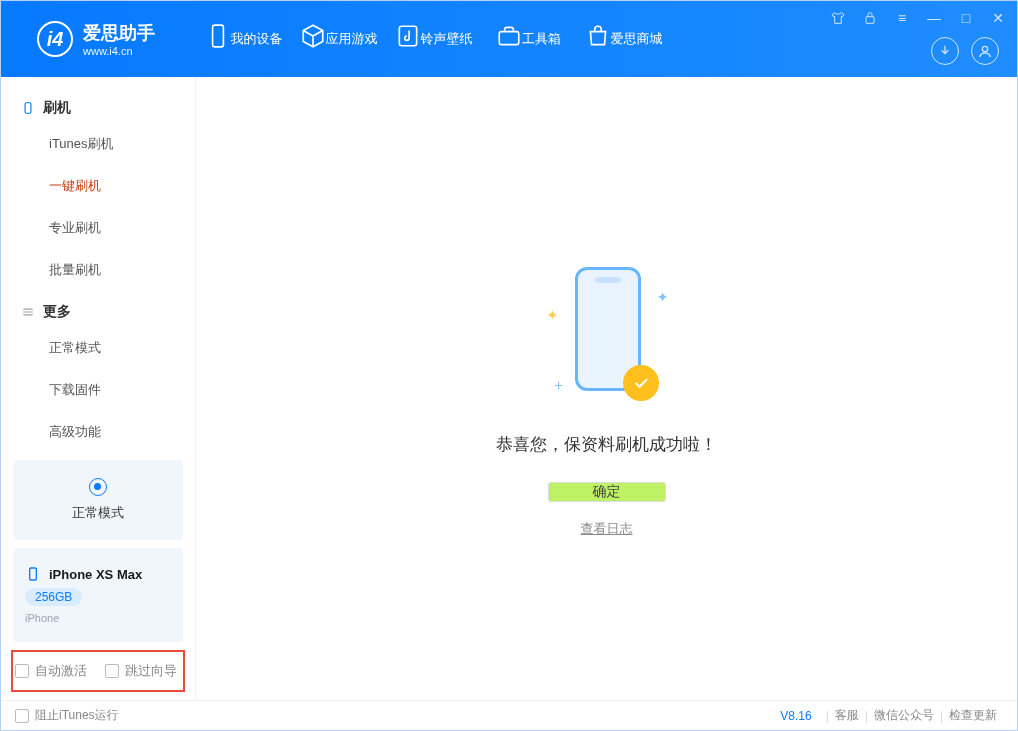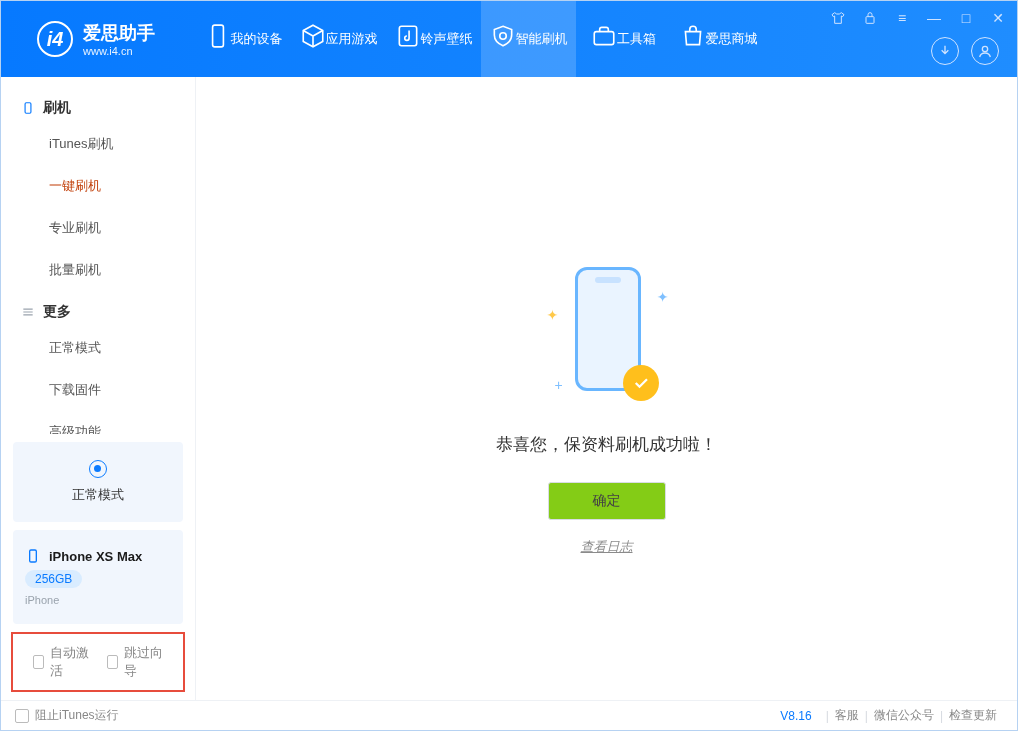--- a/index.html
+++ b/index.html
@@ -36,37 +36,37 @@
 
 .side-bottom { padding: 0; }
 .mode-box, .device-box { background: #f1f6fd; margin: 8px 12px; border-radius: 4px; padding: 18px 12px; font-size: 13px; color: #333; flex-direction: column; }
 .mode-box { display: flex; align-items: center; gap: 8px; }
 .mode-icon { width: 18px; height: 18px; border: 1.5px solid #0b7bff; border-radius: 50%; position: relative; }
 .mode-icon::after { content:""; position:absolute; width:7px; height:7px; border-radius:50%; background:#0b7bff; top:4px; left:4px; }
 .device-box .device-name { font-weight: 600; color: #1a1a1a; display:flex; align-items:center; gap:8px; }
 .device-box .capacity { display:inline-block; margin-top:6px; padding:2px 10px; border-radius:10px; background:#d9ecff; color:#0b7bff; font-size:12px; }
 .device-box .device-type { margin-top:6px; color:#9aa3ad; font-size:11px; }
 
-.options-row { border: 2px solid #e74c3c; margin: 0 10px 8px; padding: 10px 20px; display: flex; gap: 18px; align-items: center; font-size: 13px; color: #888; }
+.options-row { border: 2px solid #e74c3c; margin: 0 10px 8px; padding: 10px 2px; display: flex; gap: 18px; align-items: center; font-size: 13px; color: #888; }
 .chk { width:14px; height:14px; border:1px solid #bbb; border-radius:2px; display:inline-block; margin-right:6px; vertical-align:middle; }
 .opt { display:flex; align-items:center; cursor:pointer; }
 
 
 .main { flex: 1; display: flex; flex-direction: column; align-items: center; background:#fff; }
 .success-illustration { margin-top: 190px; position: relative; width: 160px; height: 140px; }
 .phone { width: 66px; height: 124px; border: 3px solid #69b6ff; border-radius: 12px; background: #eaf4ff; position: absolute; left: 48px; top: 0; }
 .phone::before { content:""; position:absolute; top:7px; left:50%; transform:translateX(-50%); width:26px; height:6px; background:#c8e2ff; border-radius:3px; }
 .badge { position:absolute; width:36px; height:36px; background:#ffbf1c; border-radius:50%; bottom:6px; right:28px; display:flex; align-items:center; justify-content:center; }
 .badge svg { width:18px; height:18px; stroke:#fff; fill:none; stroke-width:3; }
 .sparkle { position:absolute; color:#ffc94a; font-size:14px; }
 .s1{ left:20px; top:40px; } .s2{ right:18px; top:22px; color:#7fc0ff; } .s3{ left:28px; bottom:14px; color:#7fc0ff; }
 
 .success-text { margin-top: 26px; font-size: 17px; color: #333; }
-.ok-btn { margin-top: 26px; border:1px solid #d8dde3; background:#84cc16; padding: 9px 44px; font-size:14px; color:#444; cursor:pointer; border-radius:3px; }
-.view-log { margin-top: 18px; color:#8b8b8b; font-size:13px; text-decoration: underline; cursor:pointer;font-style:italic; }
+.ok-btn { margin-top: 26px; border:1px solid #d8dde3; background:#bef264; padding: 0 44px; font-size:14px; color:#444; cursor:pointer; border-radius:3px; }
+.view-log { margin-top: 18px; color:#8b8b8b; font-size:13px; text-decoration: underline; cursor:pointer; }
 
 
 .statusbar { height: 30px; border-top:1px solid #eef1f5; display:flex; align-items:center; padding: 0 14px; font-size:12px; color:#888; }
 .statusbar .spacer { flex:1; }
 .statusbar .ver { color:#0b7bff; margin-right:14px; }
 .statusbar .link { color:#888; cursor:pointer; padding:0 6px; }
 .statusbar .sep { color:#d6dae0; }
 </style>
 </head>
 <body>
@@ -99,29 +99,20 @@
       <span>应用游戏</span>
     </div>
     <div class="nav-tab">
       <span class="nav-tab-icon">
           <svg viewBox="0 0 24 24">
             <rect x="4" y="3" width="16" height="18" rx="2" fill="none" stroke="#fff" stroke-width="1.5"></rect>
             <path d="M13 7v7a2 2 0 11-2-2" stroke="#fff" fill="none" stroke-width="1.5"></path>
           </svg>
         </span>
       <span>铃声壁纸</span>
-    </div>
-    <div class="nav-tab active">
-      <span class="nav-tab-icon">
-          <svg viewBox="0 0 24 24">
-            <path d="M12 3l8 3v5c0 5-3.5 8-8 10-4.5-2-8-5-8-10V6z" fill="none" stroke="#fff" stroke-width="1.5"></path>
-            <path d="M9 12a3 3 0 106 0 3 3 0 00-6 0" fill="none" stroke="#fff" stroke-width="1.5"></path>
-          </svg>
-        </span>
-      <span>智能刷机</span>
     </div>
     <div class="nav-tab">
       <span class="nav-tab-icon">
           <svg viewBox="0 0 24 24">
             <rect x="3" y="8" width="18" height="12" rx="2" fill="none" stroke="#fff" stroke-width="1.5"></rect>
             <path d="M8 8V6a2 2 0 012-2h4a2 2 0 012 2v2" stroke="#fff" fill="none" stroke-width="1.5"></path>
           </svg>
         </span>
       <span>工具箱</span>
     </div>

